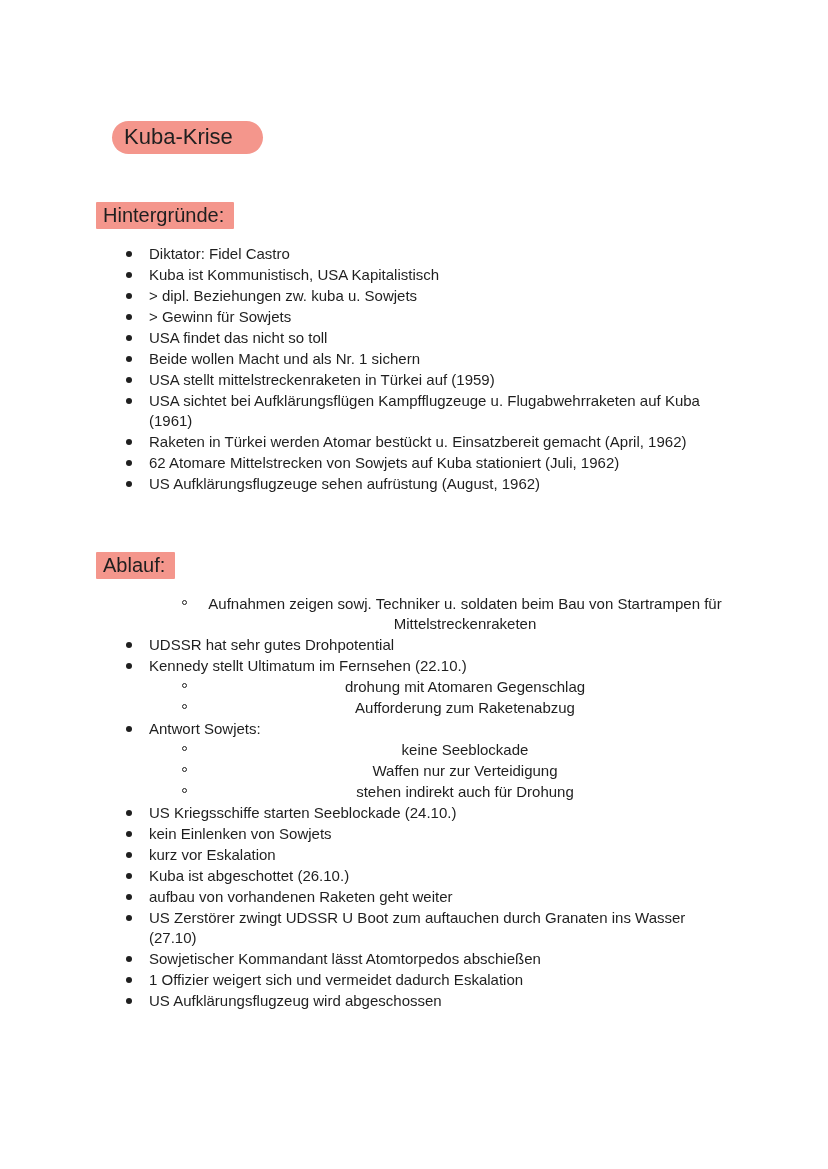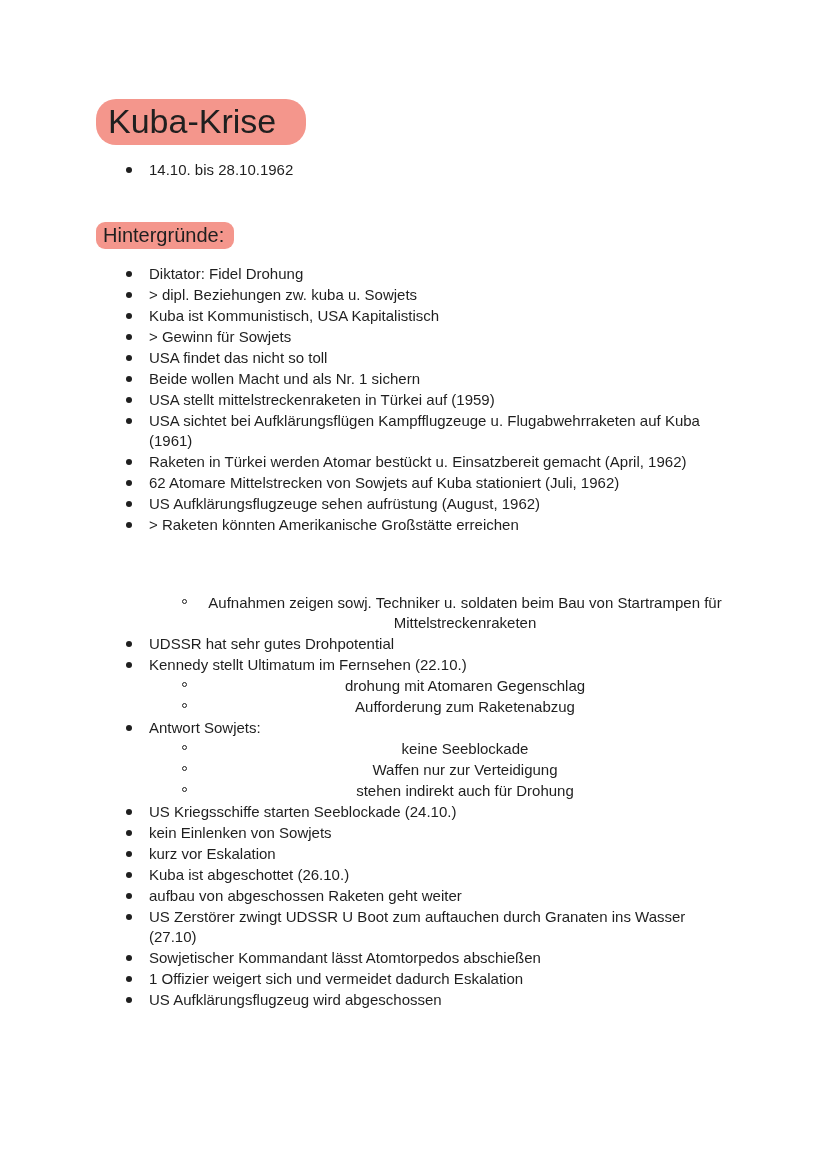--- a/index.html
+++ b/index.html
@@ -14,22 +14,22 @@
     font-family: "Liberation Sans", "DejaVu Sans", sans-serif;
     color: var(--text);
   }
   .page{
     width: 828px;
     min-height: 1169px;
     background: var(--page-bg);
     padding: 98px 100px 40px 96px;
   }
   .title{
-    margin: 0;
-    font-size: 34px;
+    margin: 16px;
+    font-size: 22px;
     font-weight: 400;
     line-height: 46px;
   }
   .title .hl{
     background: var(--hl);
     border-radius: 20px;
     padding: 3px 30px 5px 12px;
   }
   .intro{
     margin-top: 14px;
@@ -37,21 +37,21 @@
   .section-1{ margin-top: 42px; }
   .section-2{ margin-top: 58px; }
   .section-heading{
     margin: 0;
     font-size: 20px;
     font-weight: 400;
     line-height: 26px;
   }
   .section-heading .hl{
     background: var(--hl);
-    border-radius: 9px;
+    border-radius: 1px;
     padding: 2px 10px 3px 7px;
   }
   .list{ margin-top: 16px; }
   .li{
     display: flex;
     align-items: flex-start;
     padding-left: 30px;
     margin-bottom: 1px;
     font-size: 15px;
     line-height: 20px;
@@ -74,44 +74,38 @@
   }
   .li-text{ flex: 1 1 auto; }
 </style>
 </head>
 <body>
 
 <div class="page">
 
   <h1 class="title"><span class="hl">Kuba-Krise</span></h1>
 
-  <div class="list intro">
-      <div class="li">
-        <span class="bullet"></span>
-        <span class="li-text">14.10. bis 28.10.1962</span>
-      </div>
-    </div>
 
   <section class="section-1">
     <h2 class="section-heading"><span class="hl">Hintergründe:</span></h2>
     <div class="list">
         <div class="li">
           <span class="bullet"></span>
-          <span class="li-text">Diktator: Fidel Drohung</span>
+          <span class="li-text">Diktator: Fidel Castro</span>
+        </div>
+        <div class="li">
+          <span class="bullet"></span>
+          <span class="li-text">Kuba ist Kommunistisch, USA Kapitalistisch</span>
         </div>
         <div class="li">
           <span class="bullet"></span>
           <span class="li-text">&gt; dipl. Beziehungen zw. kuba u. Sowjets</span>
         </div>
         <div class="li">
           <span class="bullet"></span>
-          <span class="li-text">Kuba ist Kommunistisch, USA Kapitalistisch</span>
-        </div>
-        <div class="li">
-          <span class="bullet"></span>
           <span class="li-text">&gt; Gewinn für Sowjets</span>
         </div>
         <div class="li">
           <span class="bullet"></span>
           <span class="li-text">USA findet das nicht so toll</span>
         </div>
         <div class="li">
           <span class="bullet"></span>
           <span class="li-text">Beide wollen Macht und als Nr. 1 sichern</span>
         </div>
@@ -127,29 +121,26 @@
           <span class="bullet"></span>
           <span class="li-text">Raketen in Türkei werden Atomar bestückt u. Einsatzbereit gemacht (April, 1962)</span>
         </div>
         <div class="li">
           <span class="bullet"></span>
           <span class="li-text">62 Atomare Mittelstrecken von Sowjets auf Kuba stationiert (Juli, 1962)</span>
         </div>
         <div class="li">
           <span class="bullet"></span>
           <span class="li-text">US Aufklärungsflugzeuge sehen aufrüstung (August, 1962)</span>
-        </div>
-        <div class="li">
-          <span class="bullet"></span>
-          <span class="li-text">&gt; Raketen könnten Amerikanische Großstätte erreichen</span>
         </div>
       </div>
   </section>
 
   <section class="section-2">
+    <h2 class="section-heading"><span class="hl">Ablauf:</span></h2>
     <div class="list">
         <div class="li sub">
           <span class="bullet"></span>
           <span class="li-text">Aufnahmen zeigen sowj. Techniker u. soldaten beim Bau von Startrampen für Mittelstreckenraketen</span>
         </div>
         <div class="li">
           <span class="bullet"></span>
           <span class="li-text">UDSSR hat sehr gutes Drohpotential</span>
         </div>
         <div class="li">
@@ -191,21 +182,21 @@
         <div class="li">
           <span class="bullet"></span>
           <span class="li-text">kurz vor Eskalation</span>
         </div>
         <div class="li">
           <span class="bullet"></span>
           <span class="li-text">Kuba ist abgeschottet (26.10.)</span>
         </div>
         <div class="li">
           <span class="bullet"></span>
-          <span class="li-text">aufbau von abgeschossen Raketen geht weiter</span>
+          <span class="li-text">aufbau von vorhandenen Raketen geht weiter</span>
         </div>
         <div class="li">
           <span class="bullet"></span>
           <span class="li-text">US Zerstörer zwingt UDSSR U Boot zum auftauchen durch Granaten ins Wasser (27.10)</span>
         </div>
         <div class="li">
           <span class="bullet"></span>
           <span class="li-text">Sowjetischer Kommandant lässt Atomtorpedos abschießen</span>
         </div>
         <div class="li">

